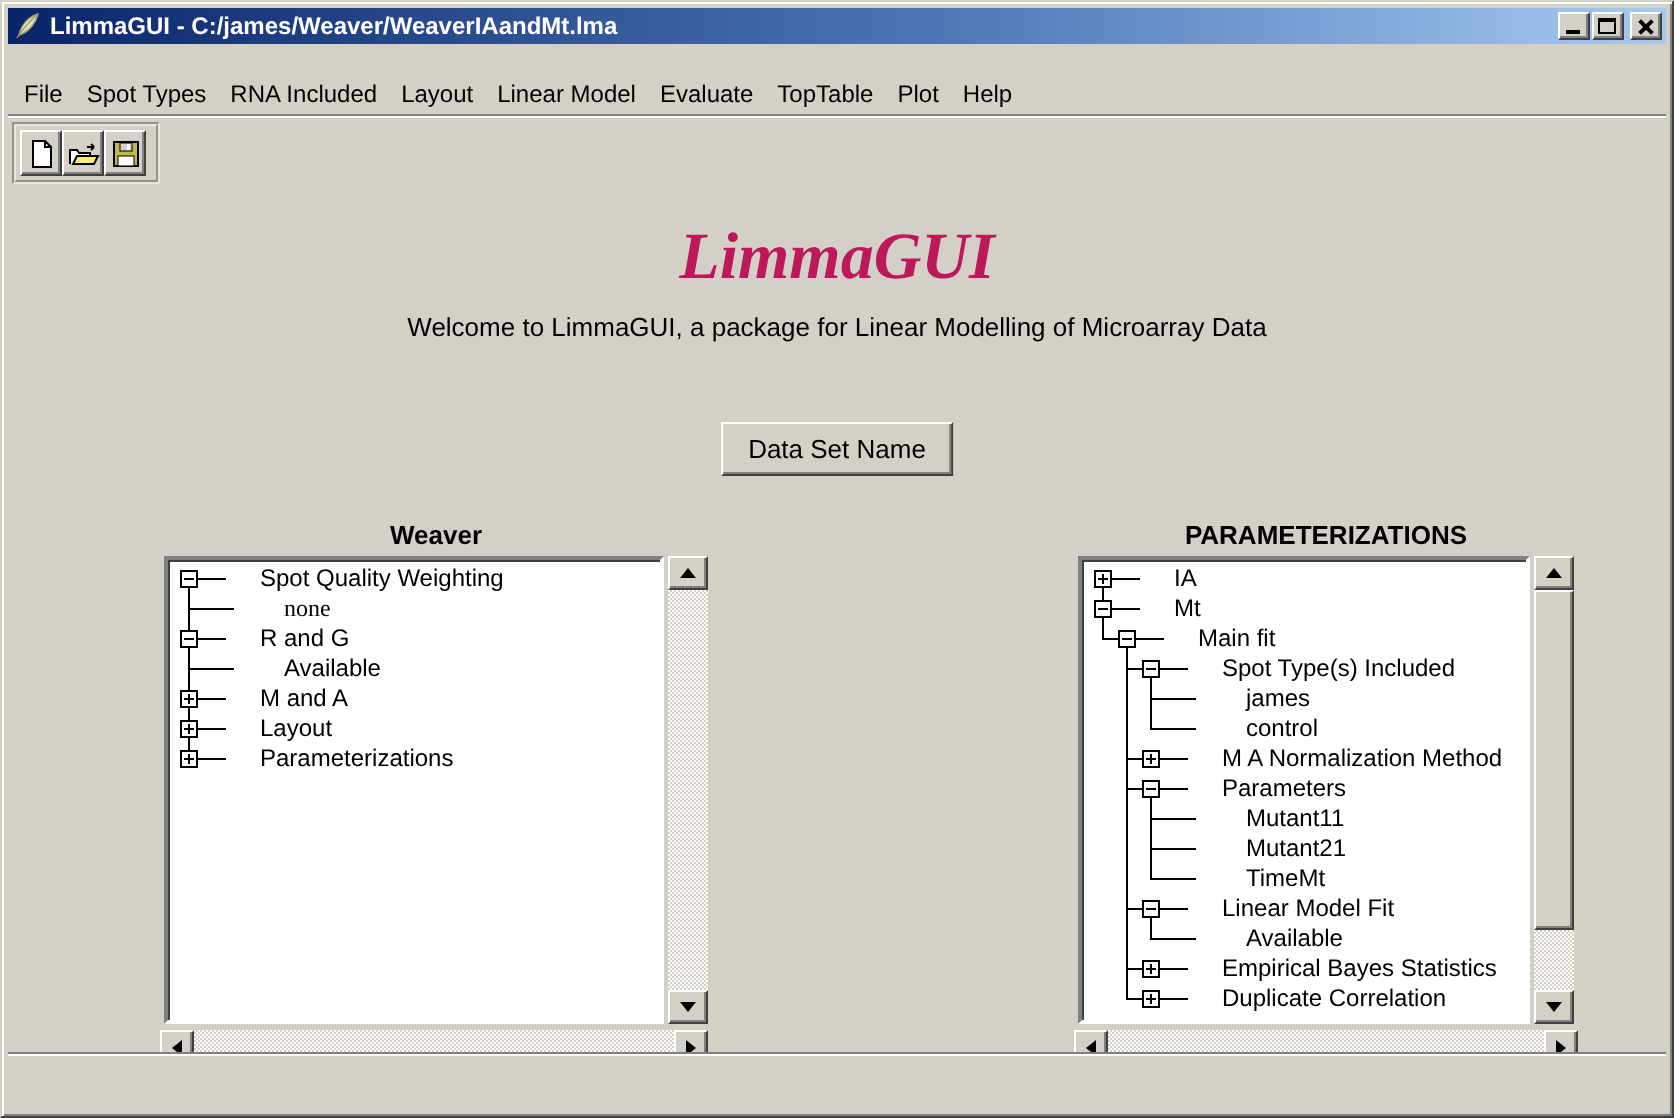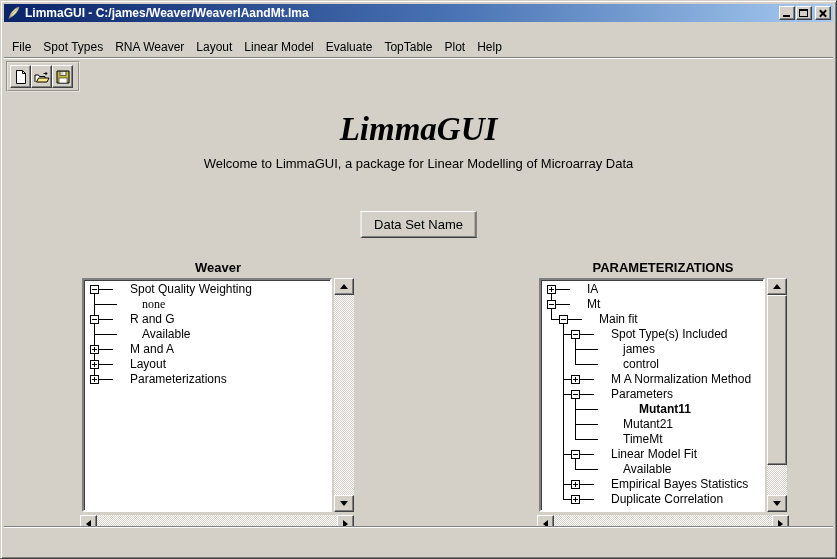--- a/index.html
+++ b/index.html
@@ -39,21 +39,21 @@
 
 
 .toolbar-frame { position:absolute; left:2px; top:2px; width:74px; height:31px;
   border:2px groove #e8e4dc; display:flex; align-items:center; padding:1px 0 1px 2px; }
 .tool-btn { width:21px; height:23px; background:#d4d0c8; border:1px solid;
   border-color:#ffffff #404040 #404040 #ffffff; box-shadow:inset -1px -1px 0 #808080;
   display:grid; place-items:center; }
 
 
 .app-title { position:absolute; top:52px; left:0; width:100%; text-align:center;
-  font-family:"Liberation Serif",serif; font-style:italic; font-weight:bold; font-size:33px; color:#000000; }
+  font-family:"Liberation Serif",serif; font-style:italic; font-weight:bold; font-size:33px; color:#be185d; }
 .app-subtitle { position:absolute; top:97px; left:0; width:100%; text-align:center; font-size:13px; color:#000; }
 .dataset-btn { position:absolute; top:152px; left:50%; transform:translateX(-50%); height:27px;
   padding:0 13px; background:#d4d0c8; border:1px solid; border-color:#ffffff #404040 #404040 #ffffff;
   box-shadow:inset -1px -1px 0 #808080; font-family:inherit; font-size:13px; color:#000; }
 
 .panel-header { position:absolute; top:201px; font-weight:bold; font-size:13px; text-align:center; color:#000; }
 #hdr-left { left:78px; width:272px; }
 #hdr-right { left:533px; width:252px; }
 
 
@@ -110,21 +110,21 @@
       </div>
     <div class="tb-btn">
         <span class="g-max"></span>
       </div>
     <div class="tb-btn close g-x"></div>
   </div>
 
   <div class="menubar">
     <span class="menu-item">File</span>
     <span class="menu-item">Spot Types</span>
-    <span class="menu-item">RNA Weaver</span>
+    <span class="menu-item">RNA Included</span>
     <span class="menu-item">Layout</span>
     <span class="menu-item">Linear Model</span>
     <span class="menu-item">Evaluate</span>
     <span class="menu-item">TopTable</span>
     <span class="menu-item">Plot</span>
     <span class="menu-item">Help</span>
   </div>
 
   <div class="client">
 
@@ -300,21 +300,21 @@
           <div class="tl" style="left: 37px; top: 7px; width: 14px; height: 1px;"></div>
           <div class="tn-box" style="left: 28px;">
             <i class="h"></i>
           </div>
           <span class="tn-label" style="left: 68px;">Parameters</span>
         </div>
         <div class="tree-row">
           <div class="tl" style="left: 20px; top: 0px; width: 1px; height: 15px;"></div>
           <div class="tl" style="left: 32px; top: 0px; width: 1px; height: 15px;"></div>
           <div class="tl" style="left: 32px; top: 7px; width: 23px; height: 1px;"></div>
-          <span class="tn-label" style="left: 96px; font-weight: bold;">Mutant11</span>
+          <span class="tn-label" style="left: 80px;">Mutant11</span>
         </div>
         <div class="tree-row">
           <div class="tl" style="left: 20px; top: 0px; width: 1px; height: 15px;"></div>
           <div class="tl" style="left: 32px; top: 0px; width: 1px; height: 15px;"></div>
           <div class="tl" style="left: 32px; top: 7px; width: 23px; height: 1px;"></div>
           <span class="tn-label" style="left: 80px;">Mutant21</span>
         </div>
         <div class="tree-row">
           <div class="tl" style="left: 20px; top: 0px; width: 1px; height: 15px;"></div>
           <div class="tl" style="left: 32px; top: 0px; width: 1px; height: 8px;"></div>

